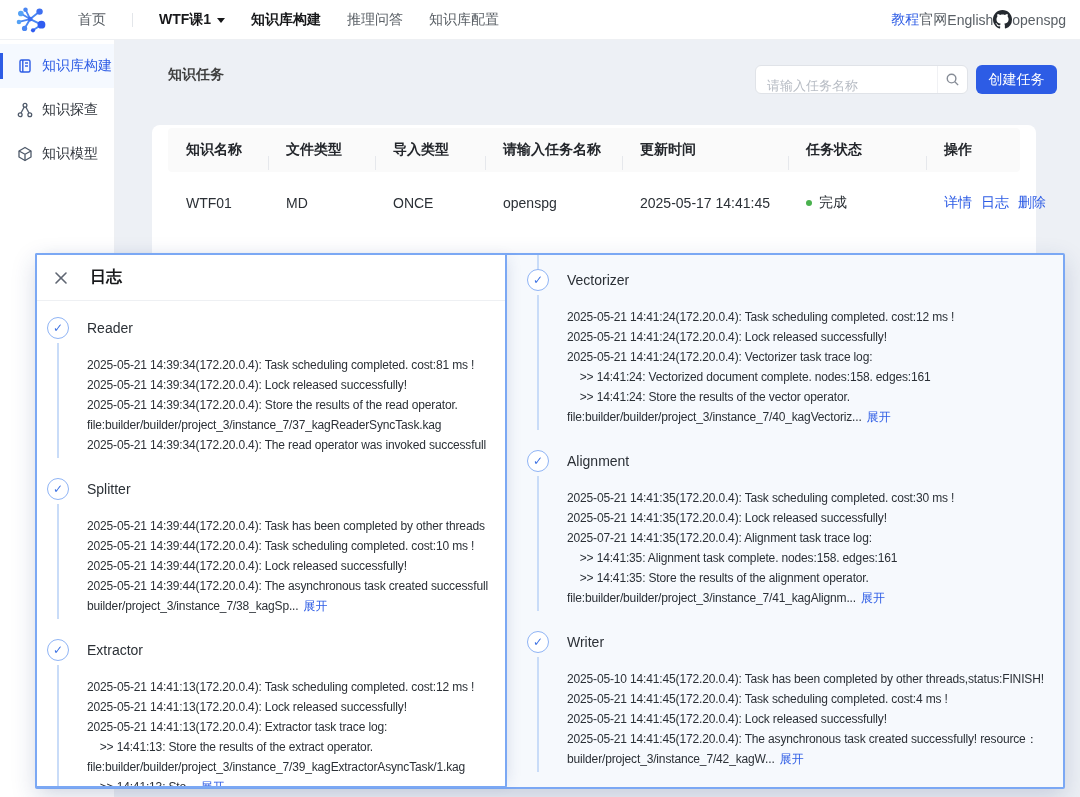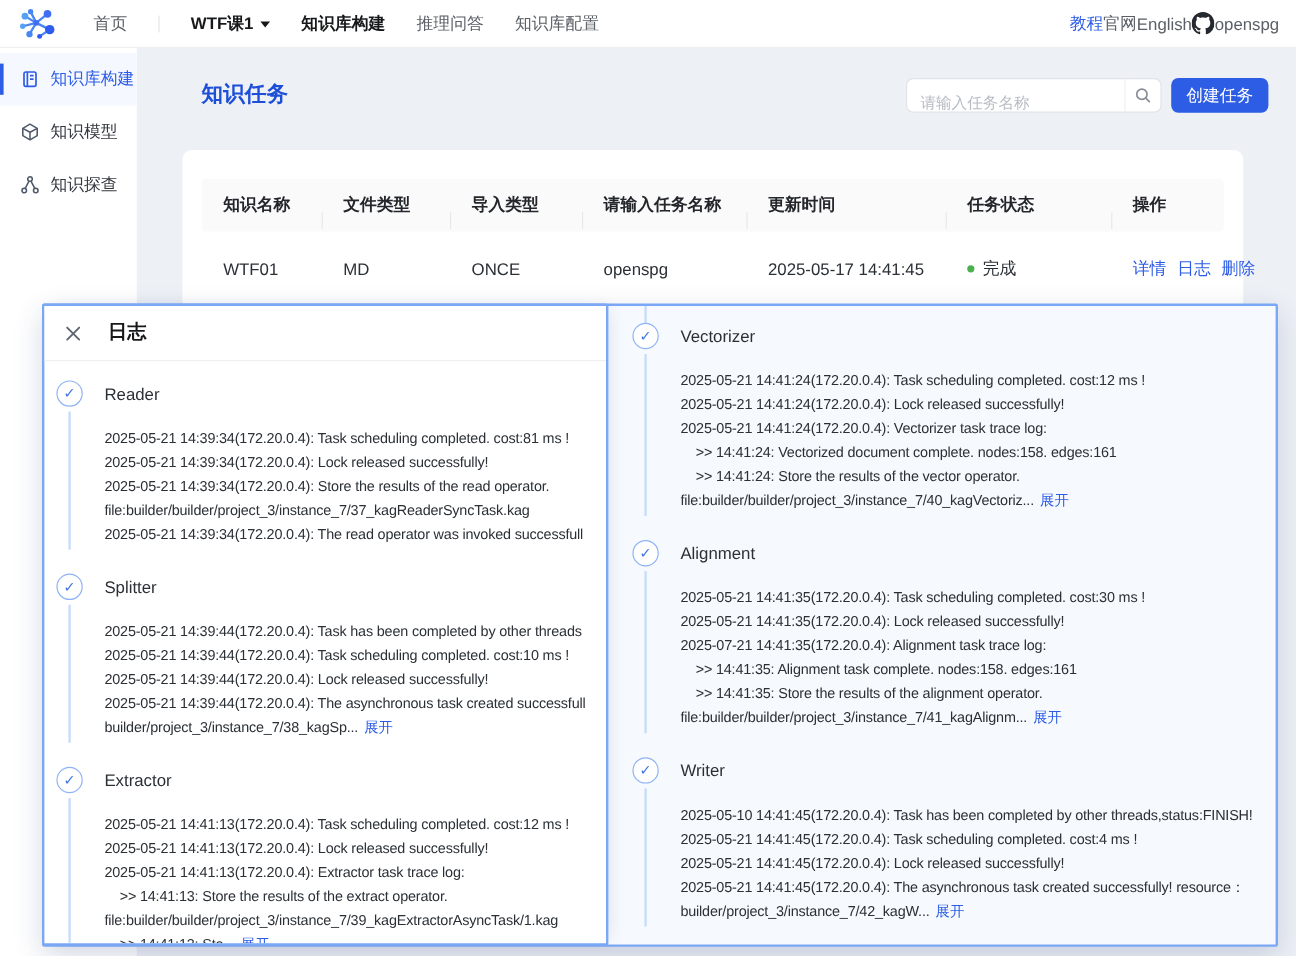--- a/index.html
+++ b/index.html
@@ -26,34 +26,34 @@
   .sidebar { position:absolute; left:0; top:40px; width:115px; bottom:0; background:#fff;
              border-right:1px solid #eef0f3; padding-top:4px; z-index:10; }
   .side-item { position:relative; height:44px; display:flex; align-items:center; gap:9px;
                padding-left:17px; font-size:14px; color:#33383f; cursor:pointer; }
   .side-item.active { color:#2d5ce5; background:#f5f9ff; }
   .side-item.active::before { content:""; position:absolute; left:0; top:9px; bottom:9px; width:3px; background:#2d5ce5; }
   .side-icon { width:16px; height:16px; flex:0 0 16px; display:flex; }
 
   
   .main { position:absolute; left:115px; top:40px; right:0; bottom:0; background:#edf0f5; }
-  .page-title { position:absolute; left:53px; top:26px; font-size:18px; font-weight:bold; color:#1d4ed8; }
+  .page-title { position:absolute; left:53px; top:26px; font-size:14px; font-weight:bold; color:#404040; }
   .search-group { position:absolute; left:640px; top:25px; width:213px; height:29px; background:#fff;
                   border:1px solid #e0e3e8; border-radius:6px; display:flex; align-items:flex-end; overflow:hidden; }
   .search-group input { flex:1; border:0; outline:0; padding:0 8px 0 11px; font-size:13px; color:#2b3036;
                         font-family:inherit; min-width:0; background:transparent; }
   .search-group input::placeholder { color:#b7bcc4; }
   .search-btn { width:30px; height:100%; display:flex; align-items:center; justify-content:center;
                 border-left:1px solid #f0f1f4; cursor:pointer; }
   .create-btn { position:absolute; left:861px; top:25px; width:81px; height:29px; background:#2d5ce5;
                 color:#fff; font-size:14px; border:0; border-radius:6px; cursor:pointer;
                 font-family:Liberation Mono, monospace; display:flex; align-items:center; justify-content:center; }
 
   .card { position:absolute; left:37px; top:85px; width:884px; height:165px; background:#fff;
-          border-radius:8px; padding:24px 16px; }
+          border-radius:8px; padding:3px 16px; }
   .t-head, .t-row { display:grid; grid-template-columns:100px 107px 110px 137px 166px 138px 1fr; align-items:center; }
   .t-head { background:#fafafa; height:44px; border-radius:4px; }
   .t-head .th { font-size:14px; font-weight:bold; color:#23262b; padding-left:18px; position:relative; }
   .t-head .th + .th::before { content:""; position:absolute; left:0; top:15px; height:14px; width:1px; background:#e6e8ec; }
   .t-row { height:62px; font-size:14px; color:#2b3036; }
   .t-row .td { padding-left:18px; }
   .status { display:flex; align-items:center; gap:7px; }
   .status-dot { width:6px; height:6px; border-radius:50%; background:#49b14e; }
   .actions { display:flex; gap:9px; }
   .actions a { color:#2d5ce5; text-decoration:none; cursor:pointer; white-space:nowrap; }
@@ -141,38 +141,38 @@
           <rect x="3" y="2" width="10" height="12" rx="1.5"></rect>
             <line x1="5.8" y1="2" x2="5.8" y2="14"></line>
           <line x1="8" y1="5" x2="11" y2="5"></line>
             <line x1="8" y1="8" x2="11" y2="8"></line>
         </svg>
       </span>
       <span>知识库构建</span>
     </div>
     <div class="side-item">
       <span class="side-icon">
-        <svg width="16" height="16" viewBox="0 0 16 16" fill="none" stroke="#4e5969" stroke-width="1.3" stroke-linejoin="round">
-          <path d="M8 1.5 14 5v6L8 14.5 2 11V5z"></path>
-            <path d="M2 5l6 3.2L14 5M8 8.2V14.5"></path>
-        </svg>
-      </span>
-      <span>知识模型</span>
-    </div>
-    <div class="side-item">
-      <span class="side-icon">
         <svg width="16" height="16" viewBox="0 0 16 16" fill="none" stroke="#4e5969" stroke-width="1.3">
           <circle cx="8" cy="3.2" r="1.9"></circle>
             <circle cx="3.2" cy="12.8" r="1.9"></circle>
             <circle cx="12.8" cy="12.8" r="1.9"></circle>
           <line x1="7.2" y1="5" x2="4" y2="11"></line>
             <line x1="8.8" y1="5" x2="12" y2="11"></line>
         </svg>
       </span>
       <span>知识探查</span>
+    </div>
+    <div class="side-item">
+      <span class="side-icon">
+        <svg width="16" height="16" viewBox="0 0 16 16" fill="none" stroke="#4e5969" stroke-width="1.3" stroke-linejoin="round">
+          <path d="M8 1.5 14 5v6L8 14.5 2 11V5z"></path>
+            <path d="M2 5l6 3.2L14 5M8 8.2V14.5"></path>
+        </svg>
+      </span>
+      <span>知识模型</span>
     </div>
   </div>
 
   <div class="main">
     <div class="page-title">知识任务</div>
 
     <div class="search-group">
       <input type="text" placeholder="请输入任务名称" style="">
       <span class="search-btn">
         <svg width="15" height="15" viewBox="0 0 16 16" fill="none" stroke="#878d97" stroke-width="1.5">

